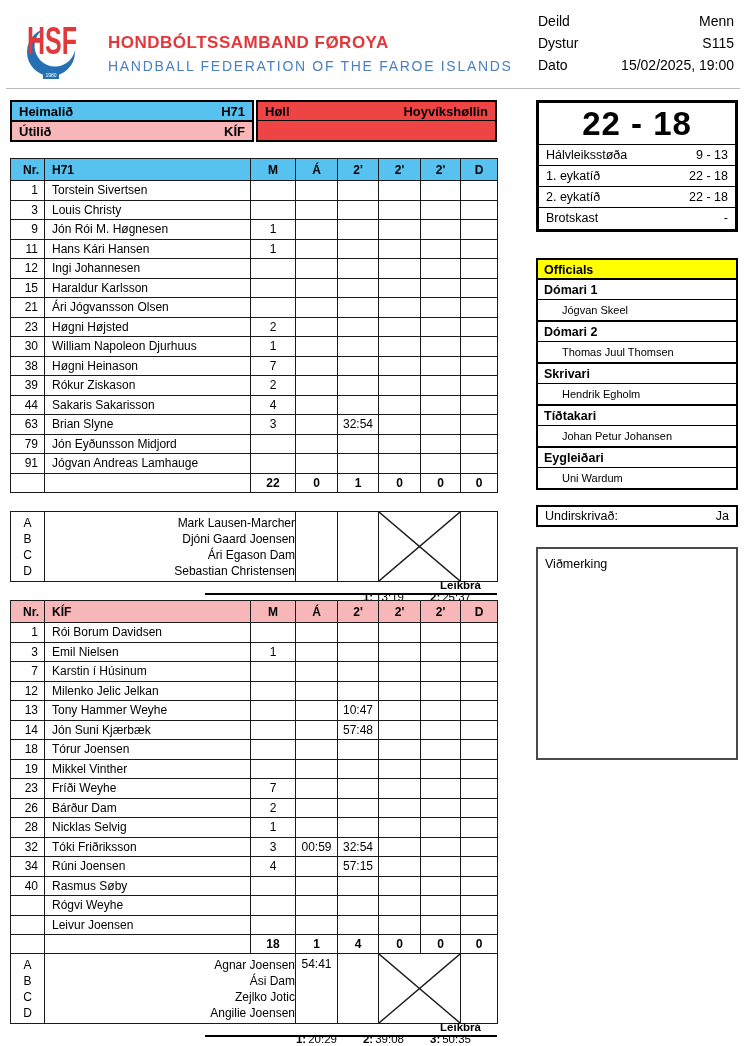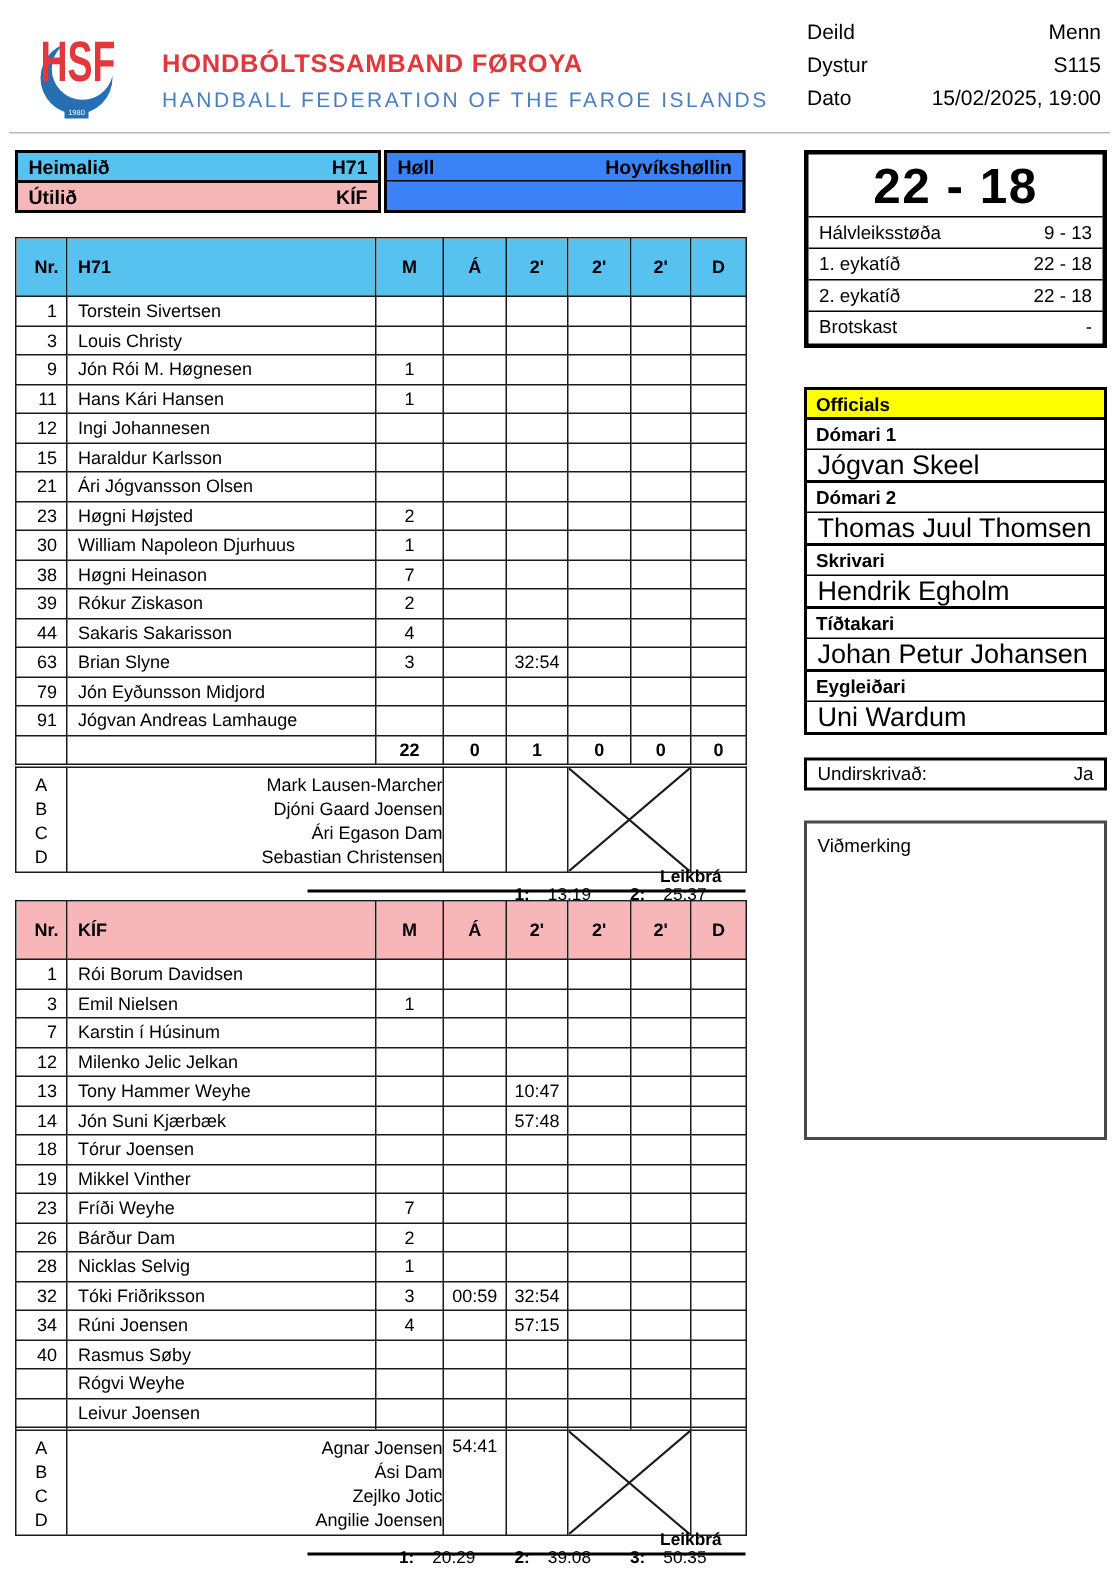--- a/index.html
+++ b/index.html
@@ -18,51 +18,51 @@
   .mi-row { display:flex; justify-content:space-between; height:22px; line-height:22px; }
   .top-rule { position:absolute; left:6px; right:6px; top:88px; border-top:1px solid #b9b9b9; }
 
   
   .team-row { position:absolute; left:10px; width:244px; height:22px; border:2px solid #000;
     display:flex; justify-content:space-between; align-items:center; padding:0 7px;
     font-size:13px; font-weight:bold; }
   .team-row .tr-name { font-weight:bold; }
   .team-home { top:100px; background:var(--home); }
   .team-away { top:120px; background:var(--away); }
-  .hall-box { position:absolute; left:256px; top:100px; width:241px; height:42px; border:2px solid #000; background:#3b82f6; }
+  .hall-box { position:absolute; left:256px; top:100px; width:241px; height:42px; border:2px solid #000; background:#ef4444; }
   .hall-row1 { height:19px; border-bottom:1px solid #000; display:flex; justify-content:space-between;
     align-items:center; padding:0 7px; font-size:13px; font-weight:bold; }
 
   
   .score-box { position:absolute; left:536px; top:100px; width:202px; height:132px; border:3px solid #000; background:#fff; }
   .score-final { height:41px; line-height:41px; text-align:center; font-size:33px; font-weight:600; letter-spacing:1px; }
   .score-row { height:21px; border-top:1px solid #000; display:flex; justify-content:space-between;
     align-items:center; padding:0 7px; font-size:12.5px; }
   .officials-box { position:absolute; left:536px; top:258px; width:202px; border:2px solid #000; background:#fff; }
   .off-title { height:20px; line-height:20px; background:var(--officials); border-bottom:2px solid #000;
     font-size:12.5px; font-weight:bold; padding:0 6px; }
   .off-sec { border-bottom:2px solid #000; }
   .off-sec:last-child { border-bottom:none; }
   .off-role { height:20px; line-height:20px; font-weight:bold; font-size:12.5px; padding:0 6px; border-bottom:1px solid #000; }
-  .off-name { height:20px; line-height:20px; font-size:18px; padding:0 7px; }
+  .off-name { height:20px; line-height:20px; font-size:11px; padding:0 24px; }
   .signed-box { position:absolute; left:536px; top:505px; width:202px; height:22px; border:2px solid #000;
     display:flex; justify-content:space-between; align-items:center; padding:0 7px; font-size:12.5px; background:#fff; }
   .remarks-box { position:absolute; left:536px; top:547px; width:202px; height:213px; border:2px solid #4a4a4a; background:#fff; }
   .remarks-label { font-size:12.5px; padding:8px 7px; }
 
   
   table.roster, table.staff { border-collapse:collapse; table-layout:fixed; width:487px; background:#fff; }
   table.roster { position:absolute; left:10px; }
   table.staff { position:absolute; left:10px; }
   .roster-h71 { top:158px; }
   .staff-h71 { top:511px; }
   .roster-kif { top:600px; }
   .staff-kif { top:953px; }
   table.roster th, table.roster td, table.staff td { border:1.5px solid #1b1b1b; font-size:12px; overflow:hidden; white-space:nowrap; }
-  table.roster th { height:39px; font-weight:bold; }
+  table.roster th { height:22px; font-weight:bold; }
   table.roster td { height:19.5px; }
   th.h-nr { text-align:right; padding-right:5px; }
   th.h-team { text-align:left; padding-left:7px; }
   .roster-h71 th { background:var(--home); }
   .roster-kif th { background:var(--away); }
   td.c-nr { text-align:right; padding-right:6px; }
   td.c-name { text-align:left; padding-left:7px; }
   td.c-val { text-align:center; }
   tr.totals td { font-weight:bold; text-align:center;margin-top:48px; }
   table.staff td { vertical-align:top; height:70px; }
@@ -72,21 +72,21 @@
   .stack-name { text-align:right; padding-left:7px; }
   td.staff-a { text-align:center; padding-top:3px; font-size:12px; }
   td.x-cell { padding:0; }
   td.x-cell svg { display:block; width:100%; height:100%; }
 
   .leikbra { position:absolute; left:205px; width:292px; height:16px; border-bottom:2px solid #000;
     display:flex; align-items:flex-end; font-size:11.5px; padding-bottom:1px;flex-direction:column; }
   .lk-label { font-weight:bold; margin-right:16px; }
   .lk-entry { margin-right:26px; }
   .lk-key { font-weight:bold; }
-  .lk-val { margin-left:12px; }
+  .lk-val { margin-left:2px; }
 </style>
 </head>
 <body>
 
 <div class="page" style="--home: #57C1F0; --away: #F7B7B9; --officials: #FFFF00; --brand-red: #E2383C; --subtitle-blue: #4A7FC1;">
 
   <div class="brand">
     <svg width="54" height="70" viewBox="0 0 54 70" aria-hidden="true">
       <circle cx="25" cy="41" r="24" fill="#2470B3"></circle>
       <circle cx="29" cy="35" r="20.5" fill="#ffffff"></circle>

